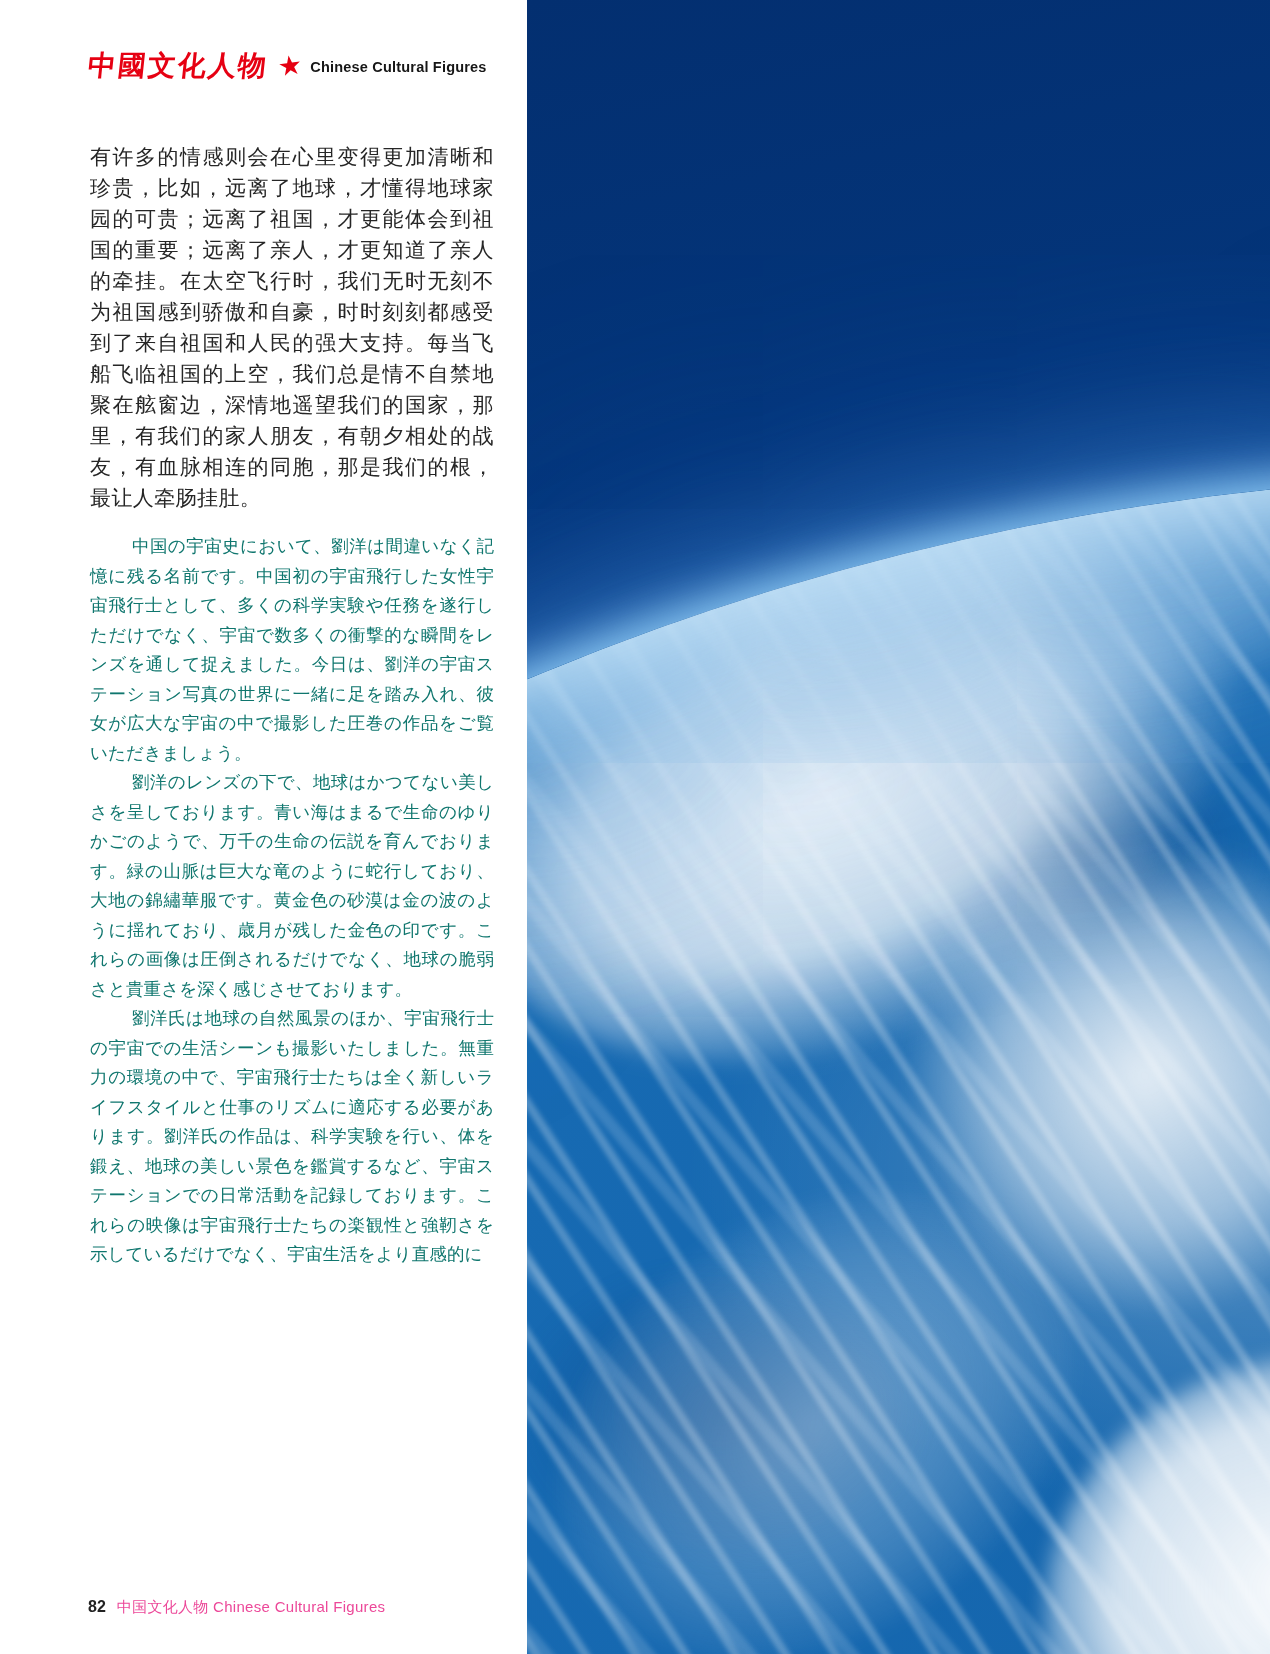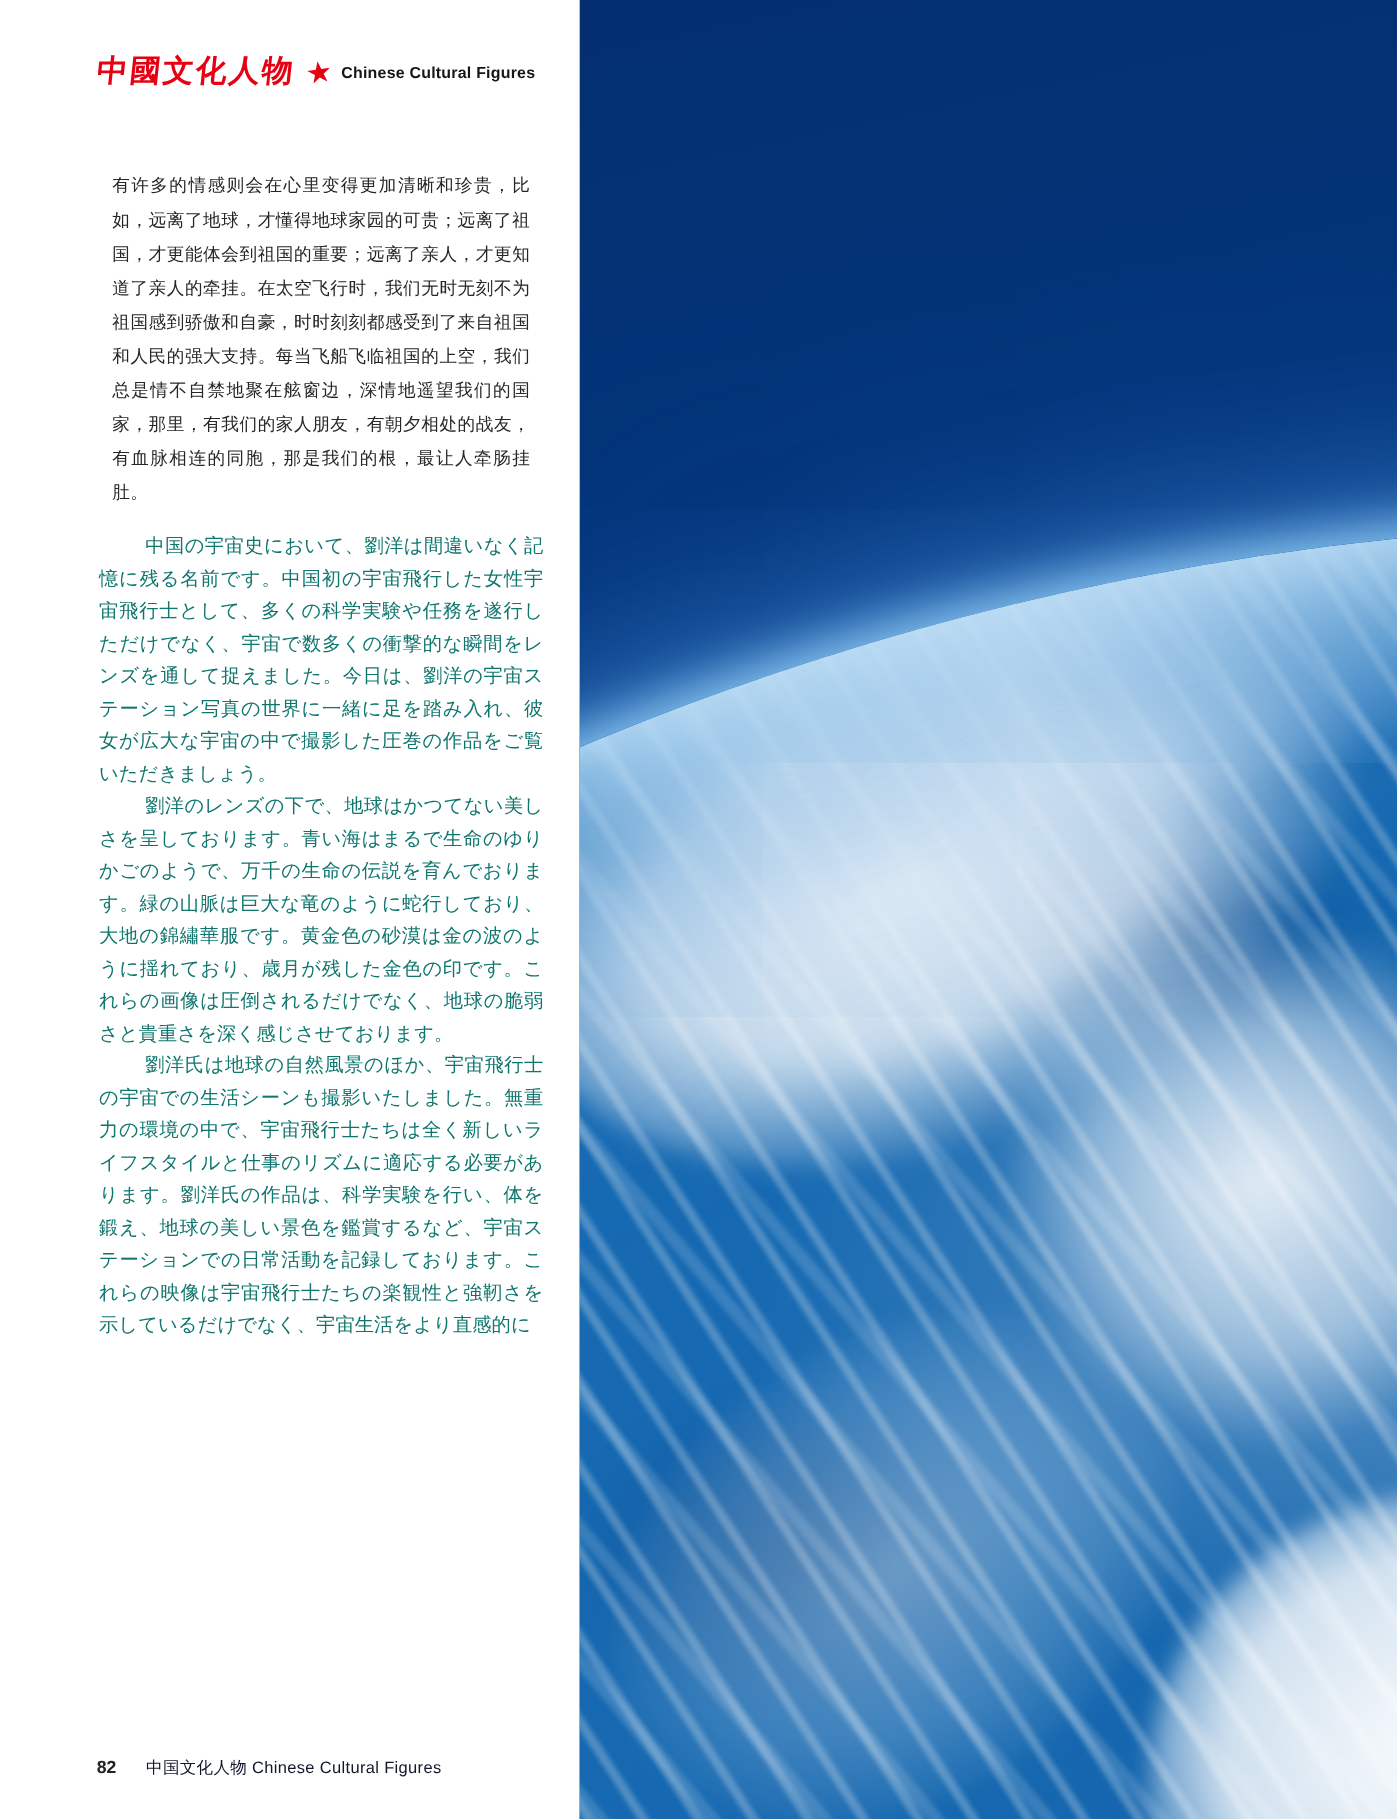--- a/index.html
+++ b/index.html
@@ -14,36 +14,36 @@
     transform:skewX(-6deg);font-family:"Liberation Serif",serif;line-height:1;
   }
   .logo-star{color:#e60012;font-size:27px;margin:0 8px 0 10px;line-height:1;transform:rotate(-8deg);}
   .logo-en{
     color:#161616;font-size:14.5px;font-weight:bold;letter-spacing:0.2px;
     font-family:Liberation Sans, sans-serif;line-height:1;margin-top:2px;
   }
   
   .column{position:absolute;left:90px;top:142px;width:404px;}
   .p-cn{
-    margin:12px;font-size:16px;line-height:31px;color:#262626;text-align:justify;
+    margin:0;font-size:21px;line-height:31px;color:#262626;text-align:justify;
     text-justify:inter-ideograph;letter-spacing:0.4px;
   }
   .p-cn.indent{text-indent:44px;}
   .jp-wrap{margin-top:18px;}
   .p-jp{
     margin:0;font-size:17.5px;line-height:29.5px;color:#0f766e;text-align:justify;
     text-justify:inter-ideograph;text-indent:42px;letter-spacing:0.1px;
   }
   
   .footer{
-    position:absolute;left:88px;top:1598px;display:flex;align-items:baseline;gap:27px;
+    position:absolute;left:88px;top:1598px;display:flex;align-items:baseline;gap:11px;
     font-family:"Liberation Sans","DejaVu Sans",sans-serif;
   }
   .page-num{font-size:16px;font-weight:bold;color:#222;}
-  .footer-title{font-size:15px;color:#0f172a;letter-spacing:0.3px;}
+  .footer-title{font-size:15px;color:#ec4899;letter-spacing:0.3px;}
   
   .photo{
     position:absolute;left:527px;top:0;width:743px;height:1654px;overflow:hidden;
     background:linear-gradient(168deg,#032f70 0%,#04387f 38%,#074089 62%,#0a4590 78%);
   }
   .earth{
     position:absolute;left:-1592px;top:476px;width:5200px;height:5200px;border-radius:50%;
     overflow:hidden;
     background:
       radial-gradient(ellipse 900px 500px at 2380px 700px, rgba(255,255,255,0.28), rgba(255,255,255,0) 70%),

